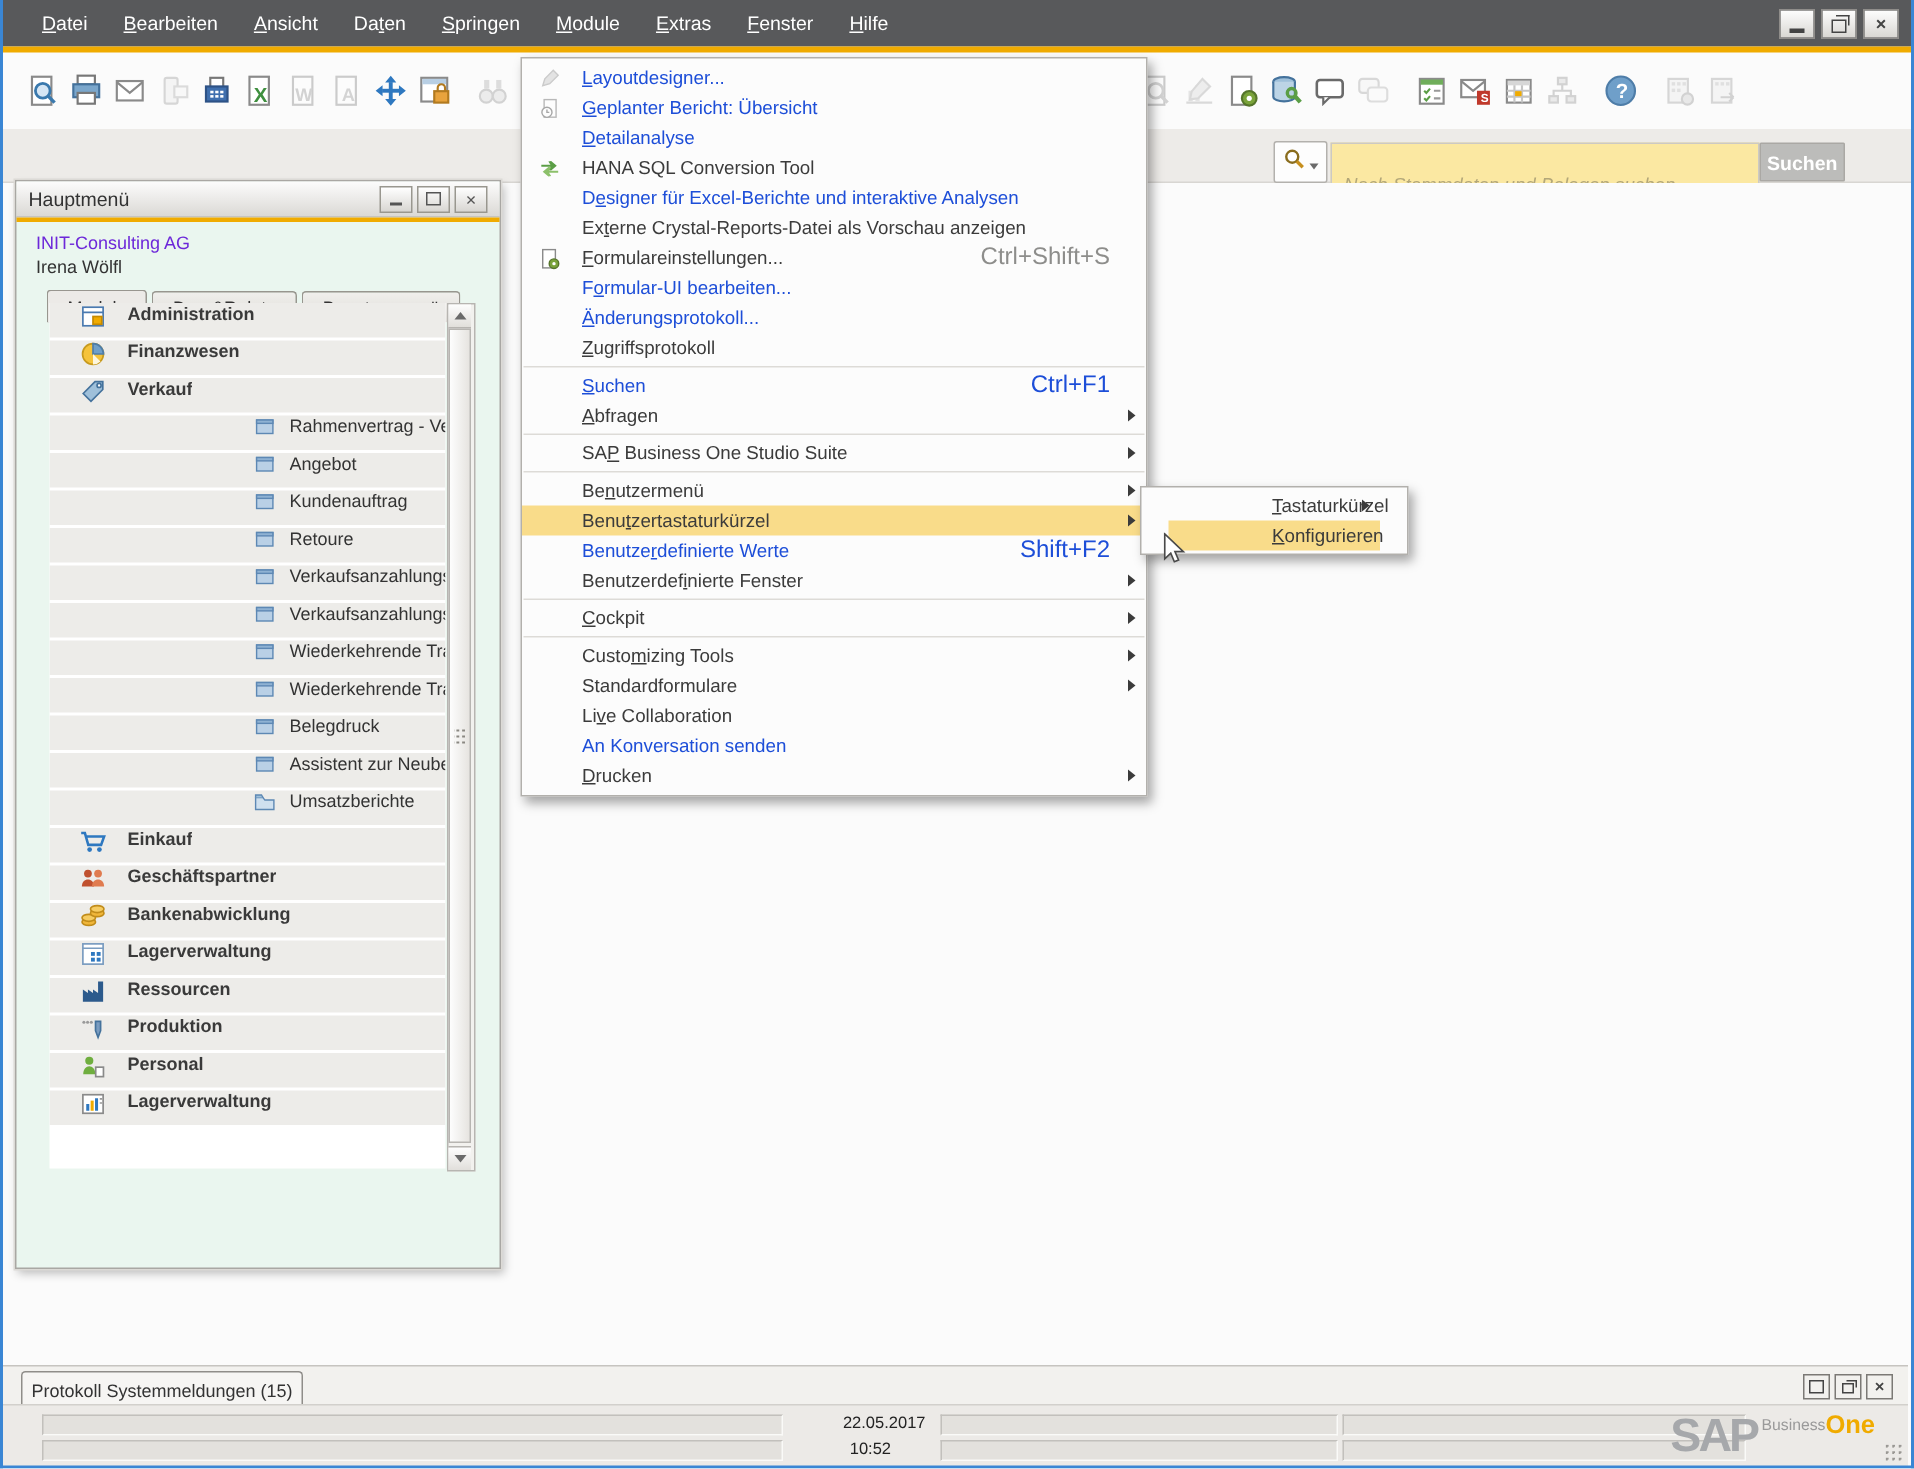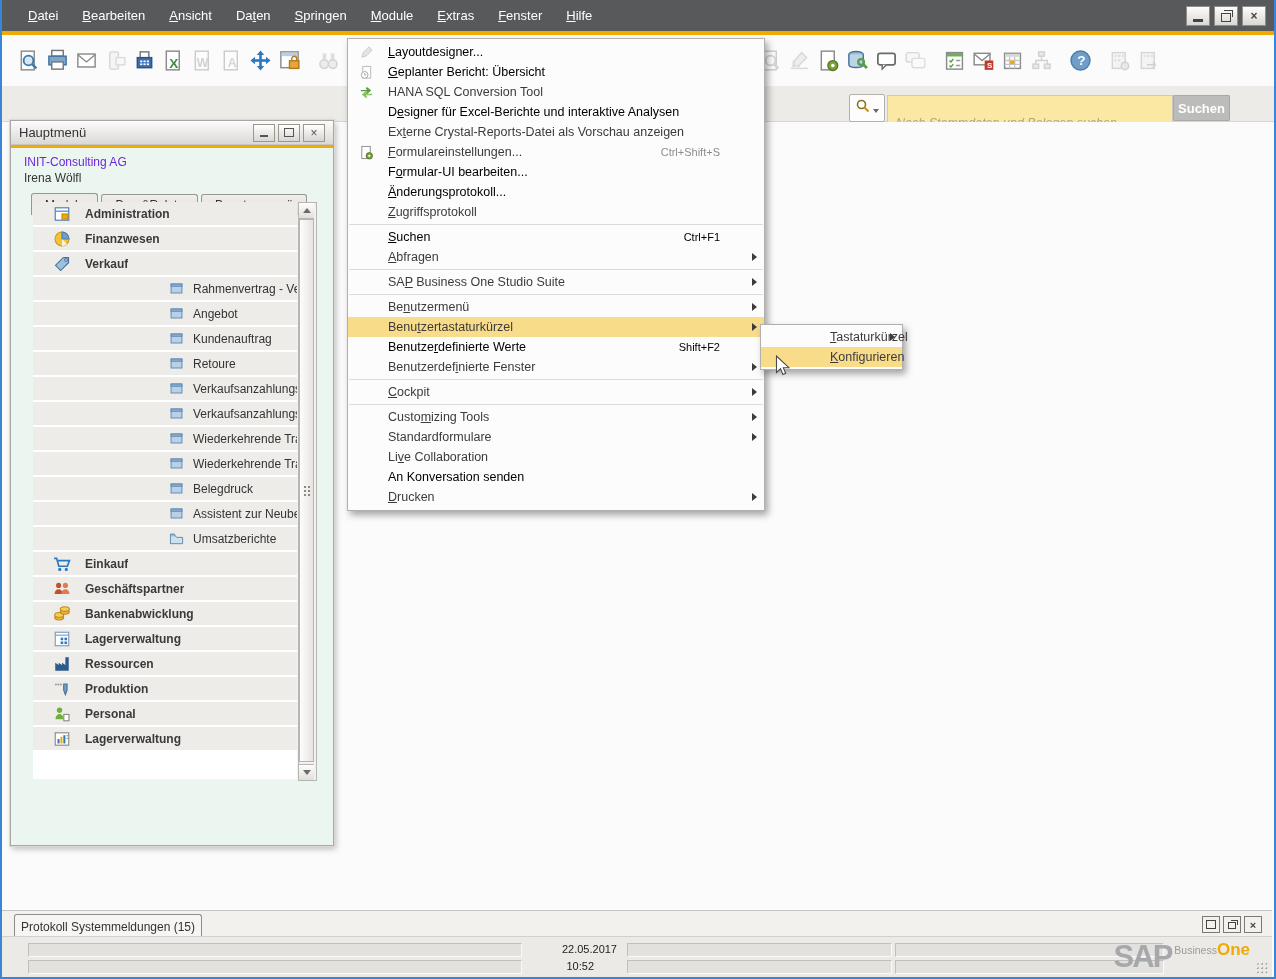--- a/index.html
+++ b/index.html
@@ -39,21 +39,21 @@
   .wb{width:20px;height:16px;border:1px solid #99978f;background:linear-gradient(#ffffff,#d8d6d2);margin-left:3px;display:flex;align-items:center;justify-content:center;color:#555;font-size:12px}
   .wb .gl-min{width:8px;height:2px;background:#555;margin-top:7px}
   .wb .gl-max{width:8px;height:7px;border:1.5px solid #555}
   .mmw-gold{height:3px;background:#f0ab00}
   .mmw-company{font-size:12px;color:#6d28d9;margin:7px 0 0 13px}
   .mmw-user{font-size:12px;color:#333;margin:2px 0 0 13px}
   .tabs{display:flex;margin:9px 0 0 20px;position:relative}
   .tab{height:20px;padding:0 13px;border:1px solid #98968f;border-bottom:none;background:linear-gradient(#f0efec,#dcdad5);font-size:12px;display:flex;align-items:center;color:#333;border-radius:3px 3px 0 0;margin-right:3px}
   .tab.active{background:#eceae7;height:21px;margin-top:-1px;font-weight:normal}
   .list{position:absolute;left:22px;top:81px;width:264px;height:577px;background:#fff;overflow:hidden}
-  .row{height:23px;margin-bottom:2px;background:#edece9;display:flex;align-items:center;font-size:12px;color:#333;white-space:nowrap}
+  .row{height:23px;margin-bottom:2px;background:#edece9;display:flex;align-items:flex-start;font-size:12px;color:#333;white-space:nowrap}
   .row.header{font-weight:bold;color:#3a3a3a}
   .row .ric{margin-left:20px;width:18px;height:18px;flex:none}
   .row .ric svg{width:18px;height:18px}
   .row.sub .ric{margin-left:136px;width:15px;height:15px}
   .row.sub .ric svg{width:15px;height:15px}
   .row .rlbl{margin-left:14px;overflow:hidden}
   .row.sub .rlbl{margin-left:9px}
   .vscroll{position:absolute;left:287px;top:81px;width:17px;height:577px;background:#f2f1ee;border:1px solid #b7b5b1}
   .sb-btn{position:absolute;left:0;width:15px;height:15px;background:linear-gradient(#fdfdfd,#e1dfdb);border-bottom:1px solid #b7b5b1;display:flex;align-items:center;justify-content:center}
   .sb-btn.down{bottom:0;border-bottom:none;border-top:1px solid #b7b5b1}
@@ -62,27 +62,27 @@
   .sb-thumb{position:absolute;left:0;top:16px;width:15px;height:543px;background:linear-gradient(90deg,#fdfdfd,#e6e4e0);border:1px solid #b7b5b1;box-sizing:border-box;display:flex;align-items:center;justify-content:center}
   .grip6{width:7px;height:11px;background:
      radial-gradient(circle 1px at 2px 2px,#8a8882 99%,transparent)0 0/7px 4px repeat-y,
      radial-gradient(circle 1px at 6px 2px,#8a8882 99%,transparent)0 0/7px 4px repeat-y}
   
   .xmenu{position:absolute;left:347px;top:38px;width:416px;background:#fcfcfc;border:1px solid #b2b0ac;box-shadow:3px 4px 7px rgba(0,0,0,.35);padding:3px 0;z-index:50}
   .xmi{height:20px;display:flex;align-items:center;font-size:12.5px;color:#3b3b3b;position:relative;padding-right:20px}
   .xmi .ic{width:26px;margin-left:5px;display:flex;justify-content:center;flex:none}
   .xmi .ic svg{width:15px;height:15px}
   .xmi .lbl{margin-left:9px;flex:1;white-space:nowrap}
-  .xmi .sc{color:#8d8d8b;font-size:11px;margin-right:24px;white-space:nowrap}
+  .xmi .sc{color:#8d8d8b;font-size:16px;margin-right:4px;white-space:nowrap}
   .xmi .arr{position:absolute;right:7px;top:6px;width:0;height:0;border-left:5px solid #3b3b3b;border-top:4px solid transparent;border-bottom:4px solid transparent}
-  .xmi.dis .lbl,.xmi.dis .sc{color:#000000}
+  .xmi.dis .lbl,.xmi.dis .sc{color:#1d4ed8}
   .xmi.dis .ic{opacity:.5;filter:grayscale(1)}
   .xmi.hl{background:#f9dc8a}
   .xsep{height:1px;background:#dddbd7;margin:2px 1px}
-  .smenu{position:absolute;left:760px;top:324px;width:141px;background:#fcfcfc;border:1px solid #b2b0ac;box-shadow:3px 4px 7px rgba(0,0,0,.35);padding:2px 0;z-index:55}
+  .smenu{position:absolute;left:760px;top:324px;width:141px;background:#fcfcfc;border:1px solid #b2b0ac;box-shadow:3px 4px 7px rgba(0,0,0,.35);padding:2px 18px;z-index:55}
   .smenu .xmi{padding-right:16px}
   .smenu .xmi .lbl{margin-left:38px}
   .cursor{position:absolute;left:775px;top:355px;z-index:60}
   
   .logbar{position:absolute;left:2px;right:4px;top:910px;height:26px;background:#f2f1ee;border-top:1px solid #c6c4c0;z-index:8}
   .logtab{position:absolute;left:12px;top:3px;width:186px;height:23px;background:#f6f5f3;border:1px solid #8f8d89;border-bottom:none;border-radius:3px 3px 0 0;font-size:12px;color:#333;display:flex;align-items:center;justify-content:center}
   .mdibtns{position:absolute;right:10px;top:5px;display:flex;gap:3px}
   .mdib{width:16px;height:15px;border:1px solid #7b7975;background:#f2f1ee;display:flex;align-items:center;justify-content:center;color:#444;font-size:11px;font-weight:bold}
   .mdib .gl-max{width:8px;height:7px;border:1.5px solid #444}
   .mdib .gl-restore{width:6px;height:5px;border:1.2px solid #444;margin-top:2px}
@@ -545,20 +545,24 @@
     <div class="xmi dis">
       <span class="ic">
         <svg viewBox="0 0 16 16">
           <rect x="4" y="1.5" width="8.5" height="12.5" fill="#fff" stroke="#777"></rect>
           <circle cx="6" cy="10.5" r="3.6" fill="#fff" stroke="#555"></circle>
           <path d="M6 8.6v2h1.7" stroke="#555" fill="none"></path>
         </svg>
       </span>
       <span class="lbl"><u>G</u>eplanter Bericht: Übersicht</span>
     </div>
+    <div class="xmi dis">
+      <span class="ic"></span>
+      <span class="lbl"><u>D</u>etailanalyse</span>
+    </div>
     <div class="xmi">
       <span class="ic">
         <svg viewBox="0 0 16 16">
           <path d="M2 5.2h6.5L7 2.8 9 2.5l4 3.4-4 3.4-2-.3 1.5-2.4H2z" fill="#5b9e46"></path>
           <path d="M14 10.8H7.5L9 13.2 7 13.5 3 10.1l4-3.4 2 .3-1.5 2.4H14z" fill="#8cc06a"></path>
         </svg>
       </span>
       <span class="lbl">HANA SQL Conversion Tool</span>
     </div>
     <div class="xmi dis">

